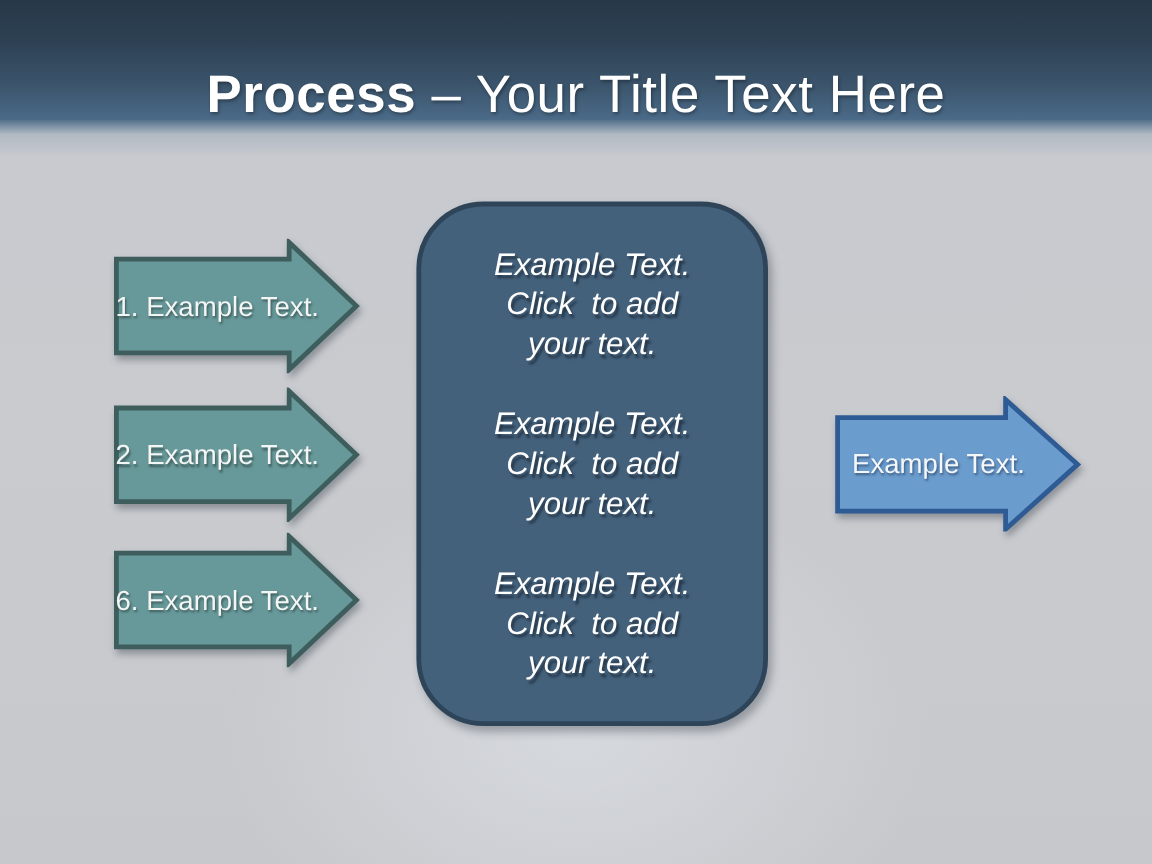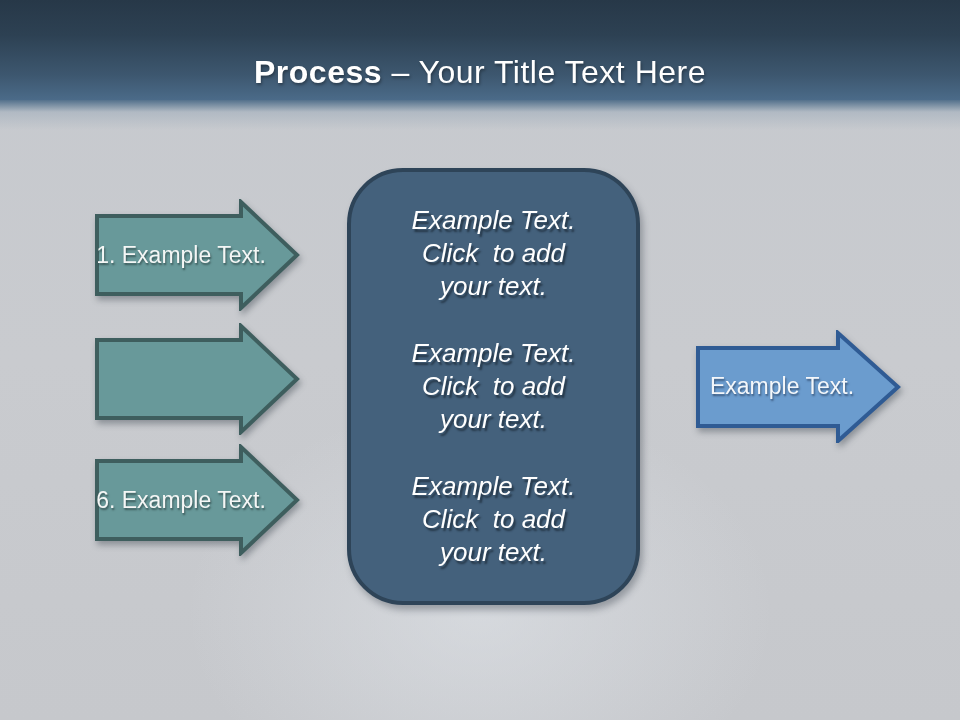--- a/index.html
+++ b/index.html
@@ -17,21 +17,21 @@
   .header{
     position:absolute;top:0;left:0;width:960px;height:100px;
     background:linear-gradient(180deg,#273848 0%, #2d4153 35%, #3d576f 75%, #4b6b89 100%);
   }
   .header-fade{
     position:absolute;top:100px;left:0;width:960px;height:30px;
     background:linear-gradient(180deg, rgba(77,108,136,0.95) 0%, rgba(150,166,182,0.45) 40%, rgba(200,203,207,0) 100%);
   }
   .title{
     position:absolute;top:54px;left:0;width:960px;
-    text-align:center;color:#ffffff;font-size:32px;letter-spacing:0.5px;
+    text-align:center;color:#ffffff;font-size:44px;letter-spacing:0.5px;
     text-shadow:1px 2px 3px rgba(0,0,0,0.35);
     white-space:nowrap;
   }
   .title .t-bold{font-weight:bold;}
   .title .t-rest{font-weight:normal;}
   
   .step-arrow{
     position:absolute;width:206px;height:112px;left:94px;
   }
   .step-arrow svg{position:absolute;top:0;left:0;
@@ -96,20 +96,21 @@
     <svg width="206" height="112" viewBox="0 0 206 112" aria-hidden="true">
       <polygon class="shape-fill" points="3,17 147,17 147,3 203,56 147,109 147,95 3,95"></polygon>
     </svg>
     <span class="step-label">1. Example Text.</span>
   </div>
 
   <div class="step-arrow step-2">
     <svg width="206" height="112" viewBox="0 0 206 112" aria-hidden="true">
       <polygon class="shape-fill" points="3,17 147,17 147,3 203,56 147,109 147,95 3,95"></polygon>
     </svg>
+    <span class="step-label">2. Example Text.</span>
   </div>
 
   <div class="step-arrow step-3">
     <svg width="206" height="112" viewBox="0 0 206 112" aria-hidden="true">
       <polygon class="shape-fill" points="3,17 147,17 147,3 203,56 147,109 147,95 3,95"></polygon>
     </svg>
     <span class="step-label">6. Example Text.</span>
   </div>
 
   <div class="center-panel">

